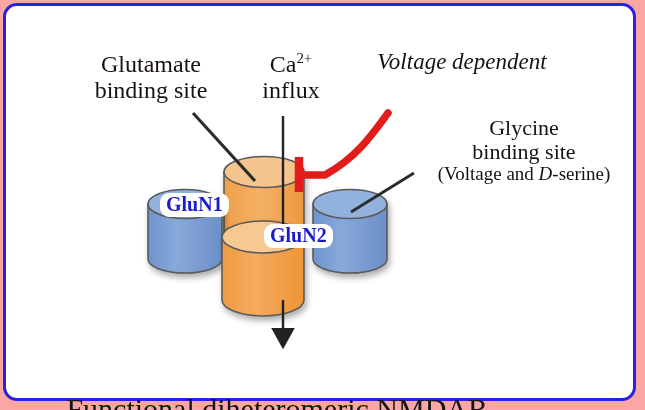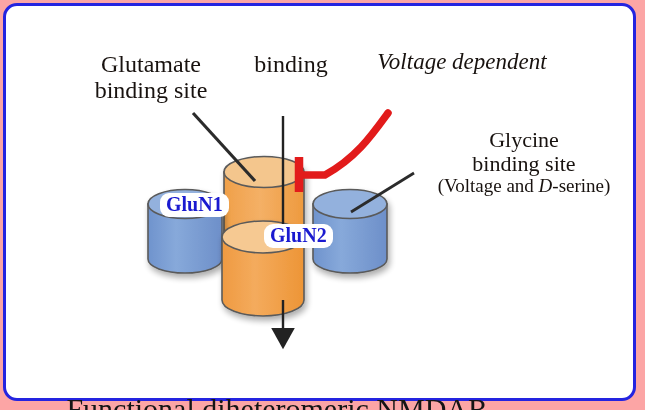--- a/index.html
+++ b/index.html
@@ -60,21 +60,21 @@
   }
   #mg-block-label {
     left: 340px;
     top: 50px;
     width: 244px;
     font-size: 23px;
     font-style: italic;
   }
   #glycine-label {
     left: 408px;
-    top: 128px;
+    top: 116px;
     width: 232px;
     font-size: 22px;
   }
   #glycine-label .paren {
     font-size: 19px;
     display: block;
   }
   #glycine-label .dser {
     font-style: italic;
   }
@@ -174,21 +174,22 @@
     <path d="M388,113 C372,135 356,158 325,175 L300,175" fill="none" stroke="#e21b1b" stroke-width="7.5" stroke-linecap="round"></path>
     <line x1="299" y1="157" x2="299" y2="192" stroke="#e21b1b" stroke-width="8.5" stroke-linecap="butt"></line>
   </svg>
 
   <div class="lbl" id="glutamate-label">
     <div>Glutamate</div>
     <div>binding site</div>
   </div>
 
   <div class="lbl" id="ca-influx-label">
-    <div>binding</div>
+    <div><span>Ca</span><span class="sup">2+</span></div>
+    <div>influx</div>
   </div>
 
   <div class="lbl" id="mg-block-label">
     <div>Voltage dependent</div>
   </div>
 
   <div class="lbl" id="glycine-label">
     <div>Glycine</div>
     <div>binding site</div>
     <div class="paren"><span>(Voltage and </span><span class="dser">D</span><span>-serine)</span></div>

